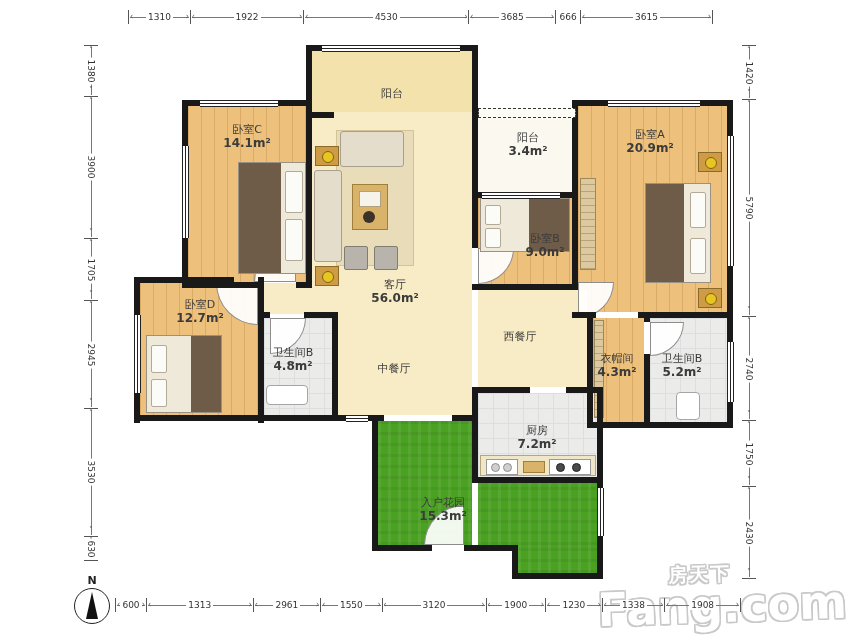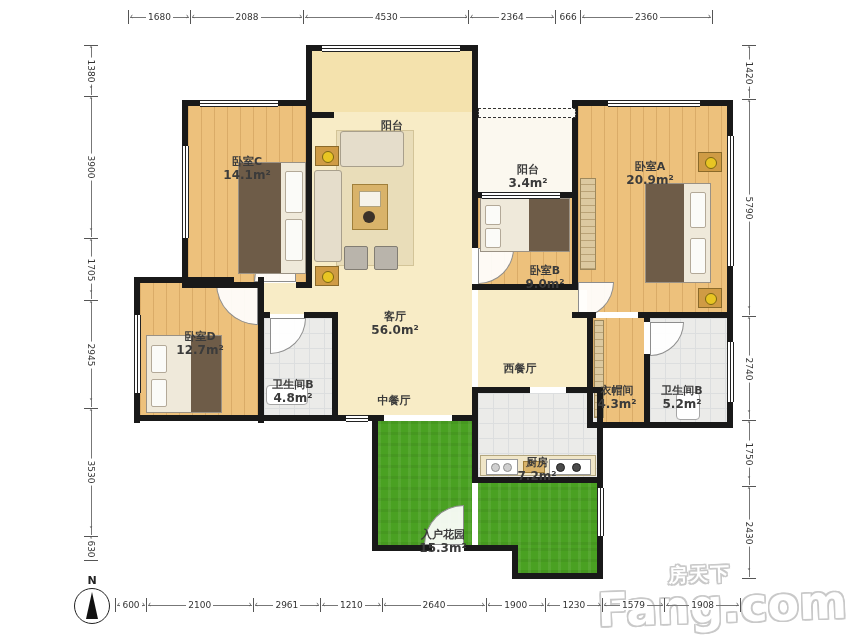--- a/index.html
+++ b/index.html
@@ -46,21 +46,21 @@
   .wardrobe{background:#dcc9a0;background-image:repeating-linear-gradient(0deg,rgba(120,90,40,.35) 0 1px,transparent 1px 7px);
             border:1px solid #9d885c;}
   .counter{background:#f0e6c8;border:1px solid #b3a67f;}
   .sink{position:absolute;background:#fff;border:1px solid #999;}
   .sink .dot{position:absolute;width:7px;height:7px;border-radius:50%;background:#cfcfcf;border:1px solid #8f8f8f;top:3px;}
   .stove .dot{background:#4a4a4a;border-color:#222;}
   .mat{position:absolute;background:#d9b36a;border:1px solid #a07f3a;}
   .fixture{background:#fff;border:1px solid #a5a5a5;border-radius:4px;z-index:3;}
   
   .rlabel{z-index:6;text-align:center;color:#3b3b3b;line-height:1.2;}
-  .rname{font-size:11px;font-weight:bold;margin-top:32px;}
+  .rname{font-size:11px;font-weight:normal;}
   .rarea{font-size:12px;font-weight:bold;}
   
   .ruler{position:absolute;display:flex;z-index:8;color:#333;}
   .ruler.h{flex-direction:row;height:14px;}
   .ruler.v{flex-direction:column;width:14px;}
   .dim{position:relative;display:flex;align-items:center;justify-content:center;flex-basis:0;}
   .ruler.h .dim{border-left:1px solid #555;height:14px;}
   .ruler.h .dim:last-child{border-right:1px solid #555;}
   .ruler.v .dim{border-top:1px solid #555;width:14px;}
   .ruler.v .dim:last-child{border-bottom:1px solid #555;}
@@ -281,88 +281,88 @@
   <div class="rarea">7.2m²</div>
 </div>
 <div class="abs rlabel" style="left:398px;top:496px;width:90px;">
   <div class="rname">入户花园</div>
   <div class="rarea">15.3m²</div>
 </div>
 
 <div class="ruler h" style="left:128px;top:10px;width:585px;">
     <div class="dim" style="flex-grow: 1680;">
       <span class="aw a1">‹</span>
-      <span class="dlab">1680</span>
+      <span class="dlab">1310</span>
       <span class="aw a2">›</span>
     </div>
     <div class="dim" style="flex-grow: 3105;">
       <span class="aw a1">‹</span>
-      <span class="dlab">2088</span>
+      <span class="dlab">1922</span>
       <span class="aw a2">›</span>
     </div>
     <div class="dim" style="flex-grow: 4530;">
       <span class="aw a1">‹</span>
       <span class="dlab">4530</span>
       <span class="aw a2">›</span>
     </div>
     <div class="dim" style="flex-grow: 2364;">
       <span class="aw a1">‹</span>
-      <span class="dlab">2364</span>
+      <span class="dlab">3685</span>
       <span class="aw a2">›</span>
     </div>
     <div class="dim" style="flex-grow: 666;">
       <span class="aw a1">‹</span>
       <span class="dlab">666</span>
       <span class="aw a2">›</span>
     </div>
     <div class="dim" style="flex-grow: 3615;">
       <span class="aw a1">‹</span>
-      <span class="dlab">2360</span>
+      <span class="dlab">3615</span>
       <span class="aw a2">›</span>
     </div>
   </div>
 <div class="ruler h" style="left:115px;top:598px;width:626px;">
     <div class="dim" style="flex-grow: 770;">
       <span class="aw a1">‹</span>
       <span class="dlab">600</span>
       <span class="aw a2">›</span>
     </div>
     <div class="dim" style="flex-grow: 2709;">
       <span class="aw a1">‹</span>
-      <span class="dlab">2100</span>
+      <span class="dlab">1313</span>
       <span class="aw a2">›</span>
     </div>
     <div class="dim" style="flex-grow: 1706;">
       <span class="aw a1">‹</span>
       <span class="dlab">2961</span>
       <span class="aw a2">›</span>
     </div>
     <div class="dim" style="flex-grow: 1550;">
       <span class="aw a1">‹</span>
-      <span class="dlab">1210</span>
+      <span class="dlab">1550</span>
       <span class="aw a2">›</span>
     </div>
     <div class="dim" style="flex-grow: 2640;">
       <span class="aw a1">‹</span>
-      <span class="dlab">2640</span>
+      <span class="dlab">3120</span>
       <span class="aw a2">›</span>
     </div>
     <div class="dim" style="flex-grow: 1500;">
       <span class="aw a1">‹</span>
       <span class="dlab">1900</span>
       <span class="aw a2">›</span>
     </div>
     <div class="dim" style="flex-grow: 1430;">
       <span class="aw a1">‹</span>
       <span class="dlab">1230</span>
       <span class="aw a2">›</span>
     </div>
     <div class="dim" style="flex-grow: 1579;">
       <span class="aw a1">‹</span>
-      <span class="dlab">1579</span>
+      <span class="dlab">1338</span>
       <span class="aw a2">›</span>
     </div>
     <div class="dim" style="flex-grow: 1916;">
       <span class="aw a1">‹</span>
       <span class="dlab">1908</span>
       <span class="aw a2">›</span>
     </div>
   </div>
 <div class="ruler v" style="left:84px;top:45px;height:516px;">
     <div class="dim" style="flex-grow: 1380;">

